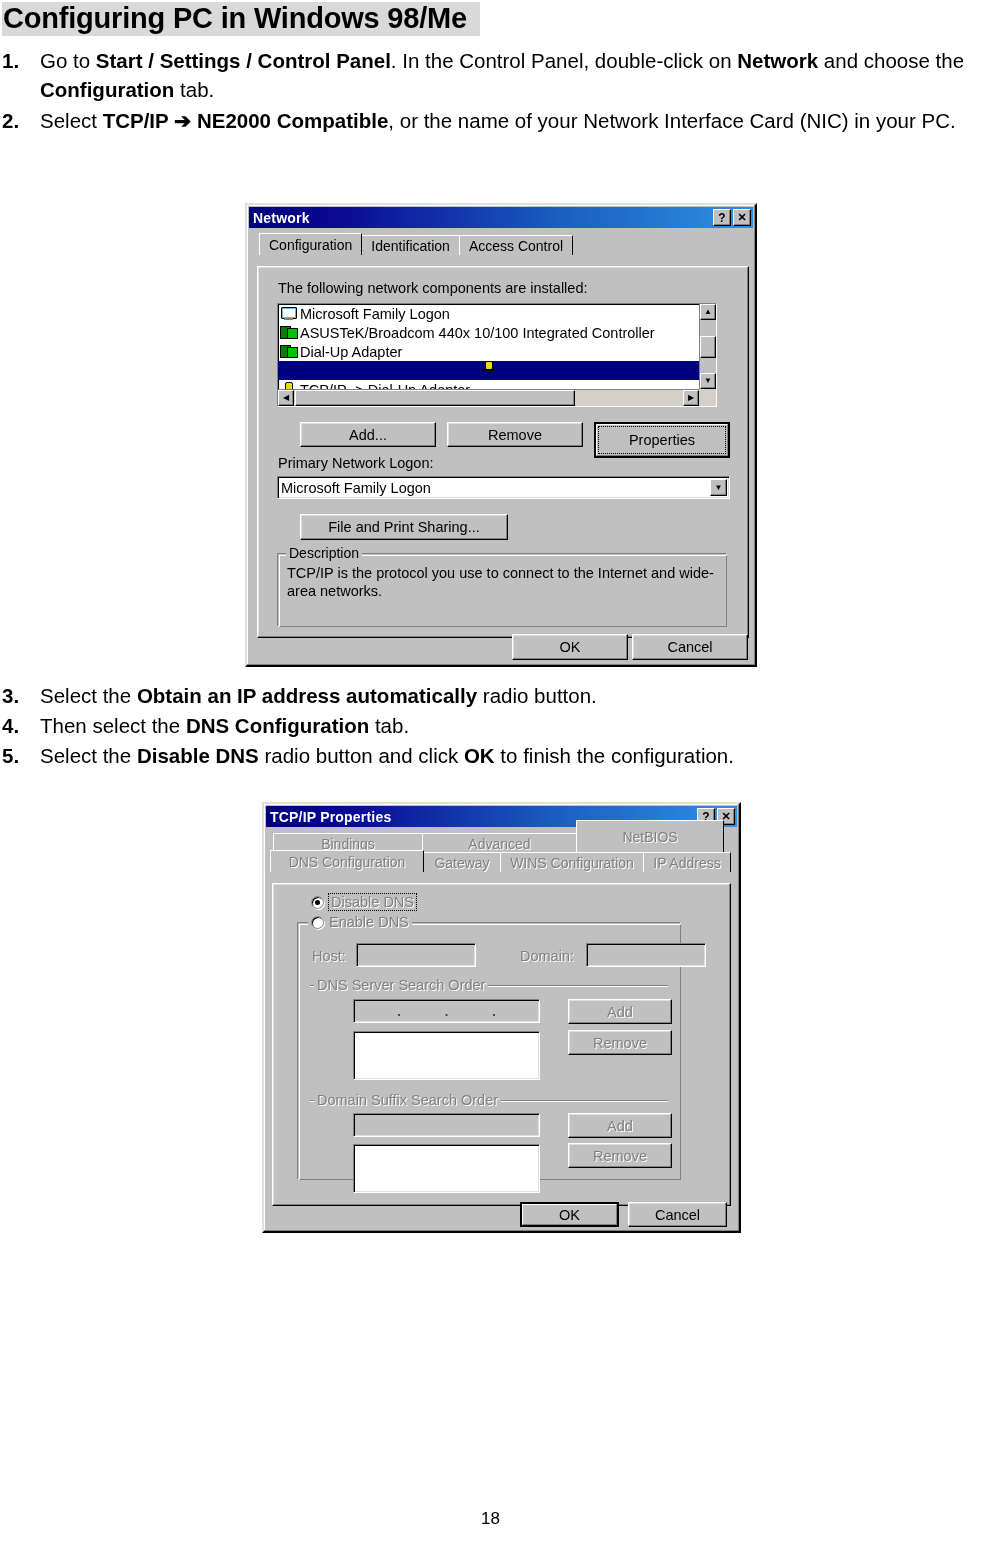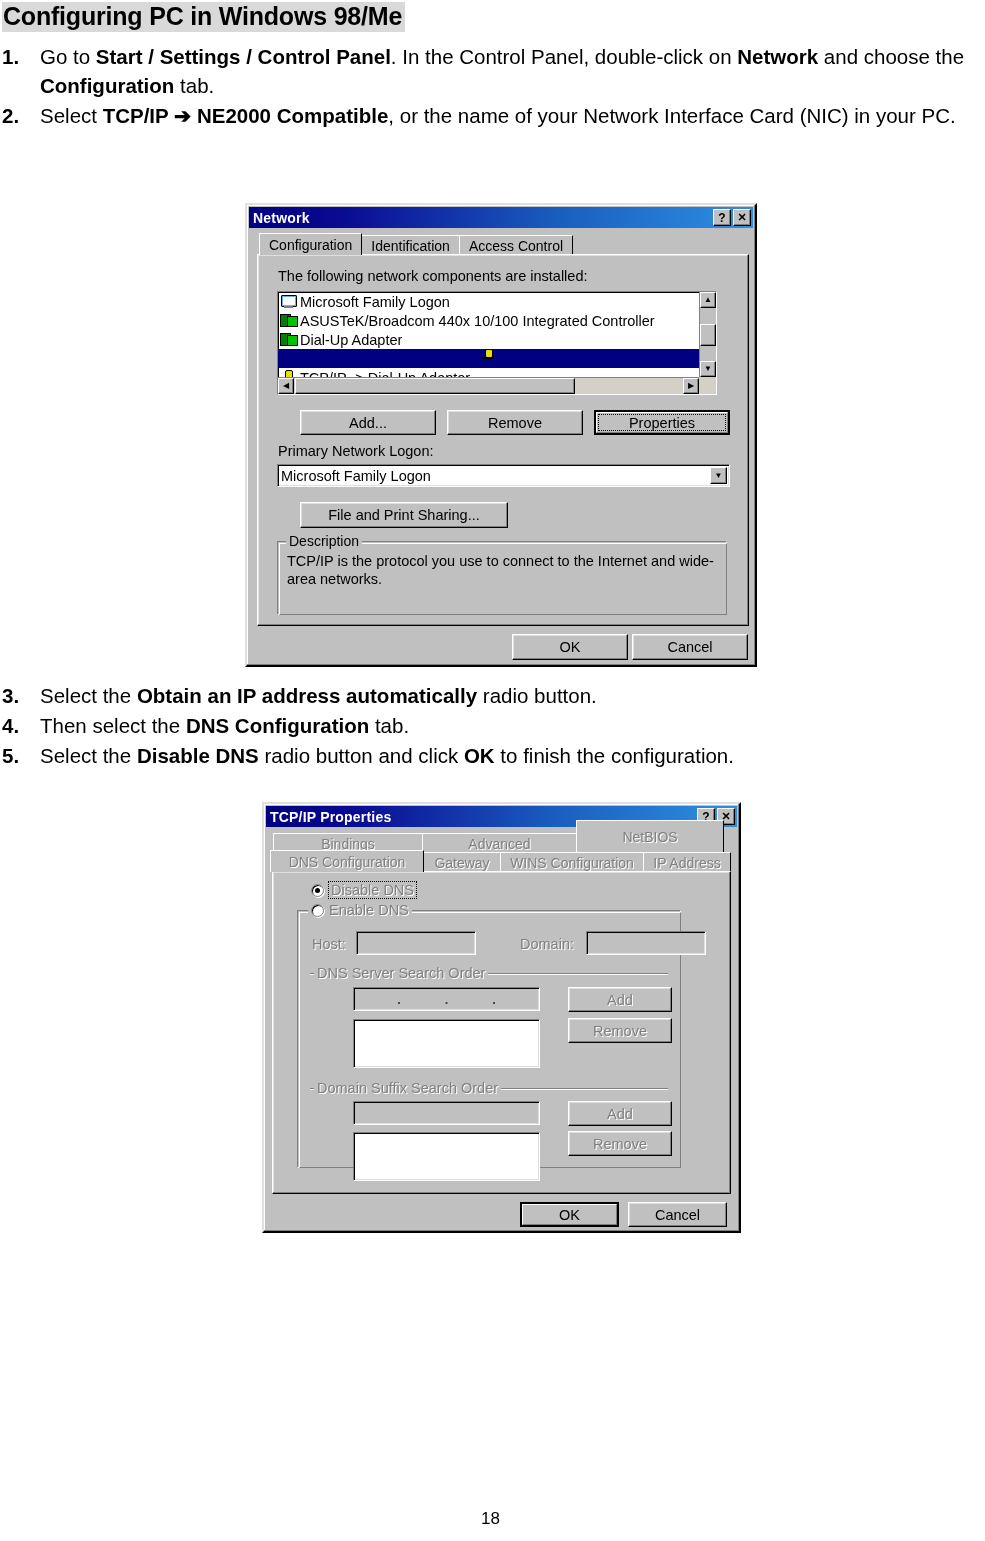--- a/index.html
+++ b/index.html
@@ -8,26 +8,26 @@
     width: 985px; height: 1541px;
     background: #ffffff;
     font-family: "Liberation Sans", sans-serif;
     color: #000;
     position: relative;
     overflow: hidden;
   }
 
   
   .page-title {
-    font-size: 25px; font-weight: bold;
+    font-size: 29px; font-weight: bold;
     letter-spacing: -0.2px;
     margin: 2px 0 0 2px;
     display: inline-block;
     background: #d9d9d9;
-    padding: 1px 3px 2px 1px;
+    padding: 1px 13px 2px 1px;
     line-height: 1.08;
   }
   .steps { margin: 10px 0 0 0; padding: 0; list-style: none; }
   .step {
     display: flex;
     font-size: 20.5px;
     line-height: 1.42;
     margin-bottom: 1px;
   }
   .step-num {
@@ -89,20 +89,21 @@
     border-bottom: none;
     background:#c0c0c0;
   }
 
   .panel {
     background: #c0c0c0;
     border-top: 1px solid #ffffff; border-left: 1px solid #ffffff;
     border-right: 1px solid #000000; border-bottom: 1px solid #000000;
     box-shadow: inset -1px -1px 0 #808080, inset 1px 1px 0 #dfdfdf;
     position: relative;
+    margin-top: 12px;
   }
 
   .lbl { font-size: 14.5px; white-space: nowrap; }
 
   
   .sunken {
     background: #ffffff;
     border-top: 1px solid #808080; border-left: 1px solid #808080;
     border-right: 1px solid #ffffff; border-bottom: 1px solid #ffffff;
     box-shadow: inset 1px 1px 0 #000000, inset -1px -1px 0 #dfdfdf;
@@ -348,21 +349,21 @@
       </div>
       <div style="position:absolute; right:0; bottom:0; width:17px; height:17px; background:#d4d0c8;"></div>
     </div>
 
     <div class="btn" style="position:absolute; left:42px; top:155px; width:136px; height:25px;">
       <span>Add...</span>
     </div>
     <div class="btn" style="position:absolute; left:189px; top:155px; width:136px; height:25px;">
       <span>Remove</span>
     </div>
-    <div class="btn default focus" style="position:absolute; left:336px; top:155px; width:136px; height:25px;">
+    <div class="btn default focus" style="position:absolute; left:336px; top:155px; width:136px; height:36px;">
       <span class="inner">
           <span>Properties</span>
         </span>
     </div>
 
     <div class="lbl" style="position:absolute; left:20px; top:188px;">
       <span>Primary Network Logon:</span>
     </div>
 
     <div class="combo" style="position:absolute; left:19px; top:209px; width:453px; height:23px;">

